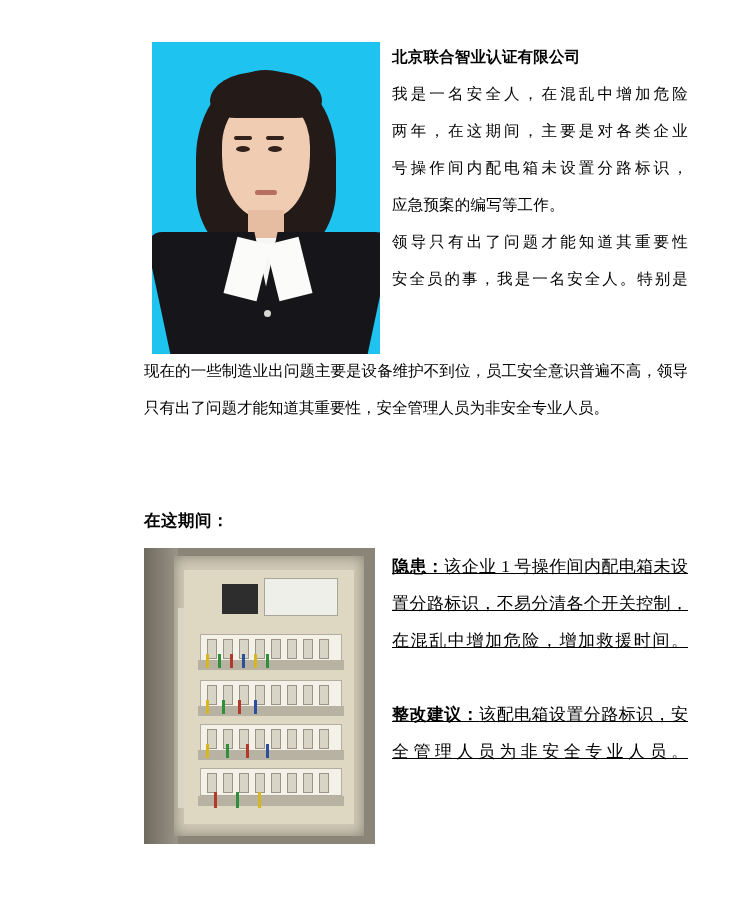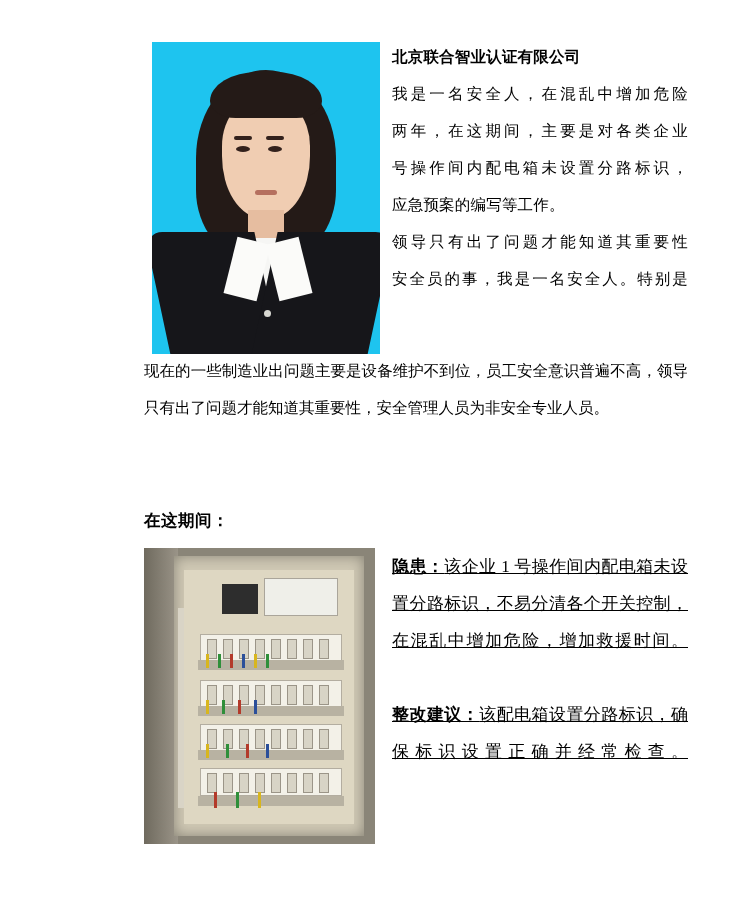--- a/index.html
+++ b/index.html
@@ -420,16 +420,16 @@
     <div class="hp-wire r" style="left:102px; top:196px; height:14px;"></div>
     <div class="hp-wire b" style="left:122px; top:196px; height:14px;"></div>
     <div class="hp-wire r" style="left:70px; top:244px; height:16px;"></div>
     <div class="hp-wire g" style="left:92px; top:244px; height:16px;"></div>
     <div class="hp-wire" style="left:114px; top:244px; height:16px;"></div>
   </div>
 
   <div class="hazard-text">
     <p class="just"><span class="lbl">隐患：</span><span>该企业 1 号操作间内配电箱未设置分路标识，不易分清各个开关控制，在混乱中增加危险，增加救援时间。</span></p>
     <div class="gap"></div>
-    <p class="just"><span class="lbl">整改建议：</span><span>该配电箱设置分路标识，确保标识设置正确并经常检查。</span></p>
+    <p class="just"><span class="lbl">整改建议：</span><span>该配电箱设置分路标识，安全管理人员为非安全专业人员。</span></p>
   </div>
 
 </div>
 
 </body></html>

